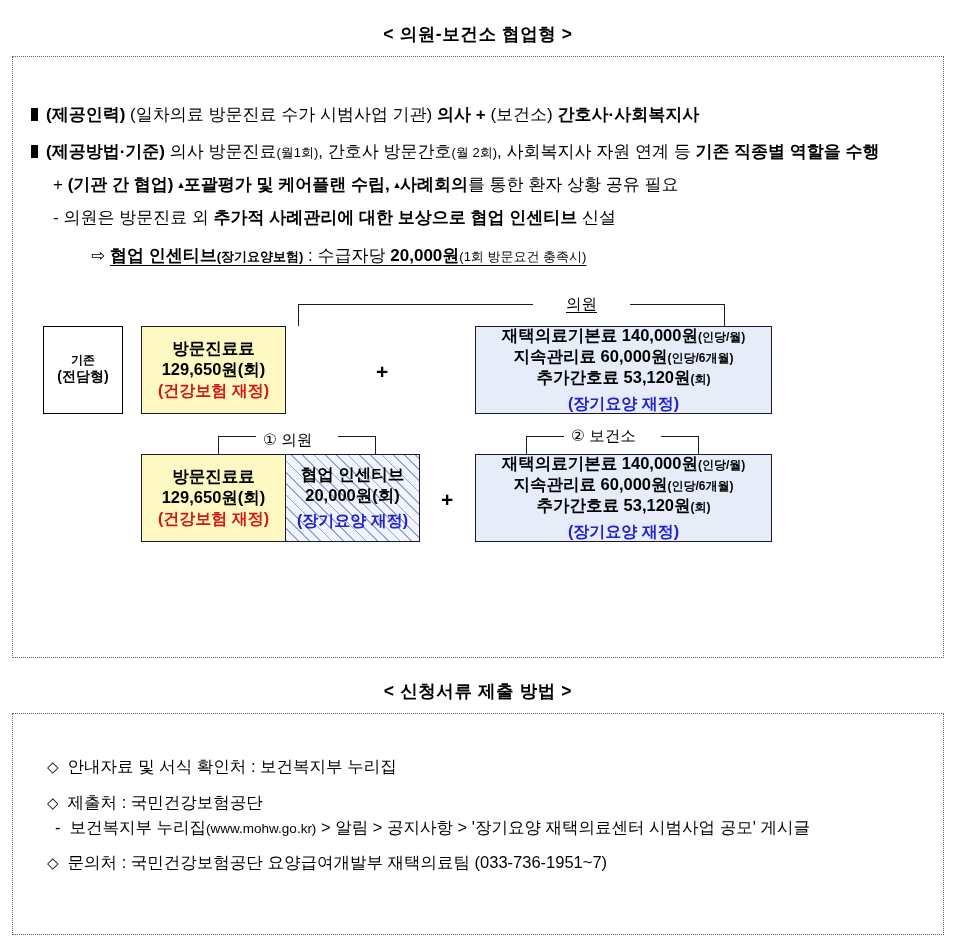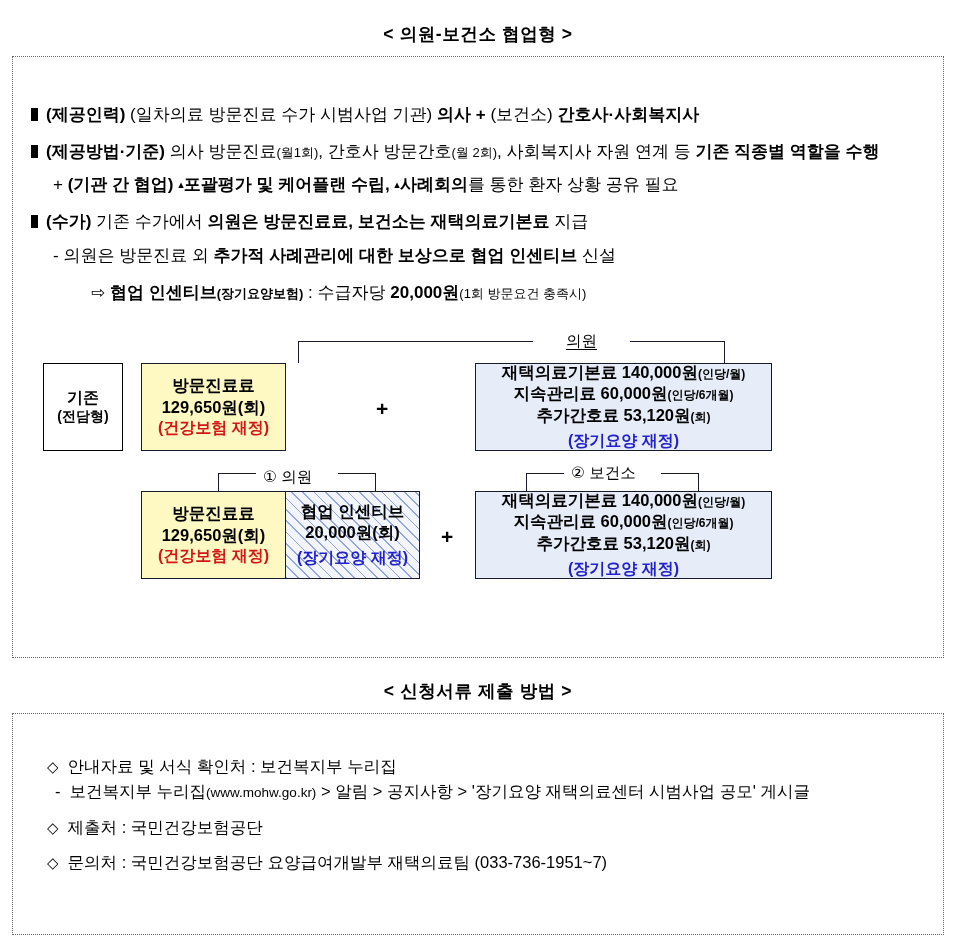--- a/index.html
+++ b/index.html
@@ -49,21 +49,21 @@
     width: 7px; height: 13px;
     background: #000;
     margin-right: 8px;
     vertical-align: -1px;
   }
   .b { font-weight: bold; }
   .sm { font-size: 13px; }
   .smb { font-size: 13px; font-weight: bold; }
   .indent2 { padding-left: 40px; }
   .indent3 { padding-left: 78px; }
-  .ul { text-underline-offset: 4px; margin-top: 12px; }
+  .ul { text-decoration: underline; text-underline-offset: 4px; margin-top: 12px; }
   .tri { font-size: 11px; vertical-align: 2px; }
   .gap-s { margin-top: 9px; }
   .gap-m { margin-top: 13px; }
   .gap-l { margin-top: 22px; }
 
   
   #diagram {
     position: relative;
     margin-top: 26px;
     height: 266px;
@@ -89,21 +89,21 @@
         rgba(70,100,190,0.55) 1.2px,
         rgba(255,255,255,0) 1.2px,
         rgba(255,255,255,0) 8px);
   }
   .dbox .t1 { font-size: 16.5px; font-weight: bold; }
   .dbox .t2 { font-size: 16.5px; font-weight: bold; }
   .dbox .amt-red  { color: #d41616; font-weight: bold; font-size: 16px; }
   .dbox .amt-blue { color: #2222cc; font-weight: bold; font-size: 16px; margin-top: 5px; }
   .dbox .rowline { font-size: 16.5px; font-weight: bold; white-space: nowrap; }
   .dbox .unit { font-size: 12px; font-weight: bold; }
-  .lbl-plain { font-size: 16px; font-weight: bold; }
+  .lbl-plain { font-size: 12px; font-weight: bold; }
   .lbl-sub   { font-size: 14px; font-weight: bold; }
 
   .plus {
     position: absolute;
     font-size: 21px;
     font-weight: bold;
   }
 
   
   .hline {
@@ -155,26 +155,20 @@
     <span class="b">기존 직종별 역할을 수행</span>
   </div>
 
   <div class="line indent2 gap-s">
     <span>+</span>
     <span class="b">(기관 간 협업)</span>
     <span class="tri">▴</span><span class="b">포괄평가 및 케어플랜 수립,</span>
     <span class="tri">▴</span><span class="b">사례회의</span><span>를 통한 환자 상황 공유 필요</span>
   </div>
 
-  <div class="line gap-m">
-    <span class="sq"></span><span class="b">(수가)</span>
-    <span>기존 수가에서</span>
-    <span class="b">의원은 방문진료료, 보건소는 재택의료기본료</span>
-    <span>지급</span>
-  </div>
 
   <div class="line indent2 gap-s">
     <span>-</span>
     <span>의원은 방문진료 외</span>
     <span class="b">추가적 사례관리에 대한 보상으로 협업 인센티브</span>
     <span>신설</span>
   </div>
 
   <div class="line indent3 gap-m">
     <span>⇨</span>
@@ -247,25 +241,25 @@
 </div>
 
 <div class="section-title" id="title-bottom">&lt; 신청서류 제출 방법 &gt;</div>
 
 <div class="panel" id="panel-bottom">
 
   <div class="bline">
     <span class="dia">◇</span><span>안내자료 및 서식 확인처 : 보건복지부 누리집</span>
   </div>
 
+  <div class="bline bgap">
+    <span class="dia">◇</span><span>제출처 : 국민건강보험공단</span>
+  </div>
+
   <div class="bline" style="padding-left:42px;">
     <span style="margin-right:9px;">-</span><span>보건복지부 누리집</span><span class="bsm">(www.mohw.go.kr)</span><span> &gt; 알림 &gt; 공지사항 &gt; '장기요양 재택의료센터 시범사업 공모' 게시글</span>
   </div>
 
   <div class="bline bgap">
-    <span class="dia">◇</span><span>제출처 : 국민건강보험공단</span>
-  </div>
-
-  <div class="bline bgap">
     <span class="dia">◇</span><span>문의처 : 국민건강보험공단 요양급여개발부 재택의료팀 (033-736-1951~7)</span>
   </div>
 
 </div>
 
 </body></html>

